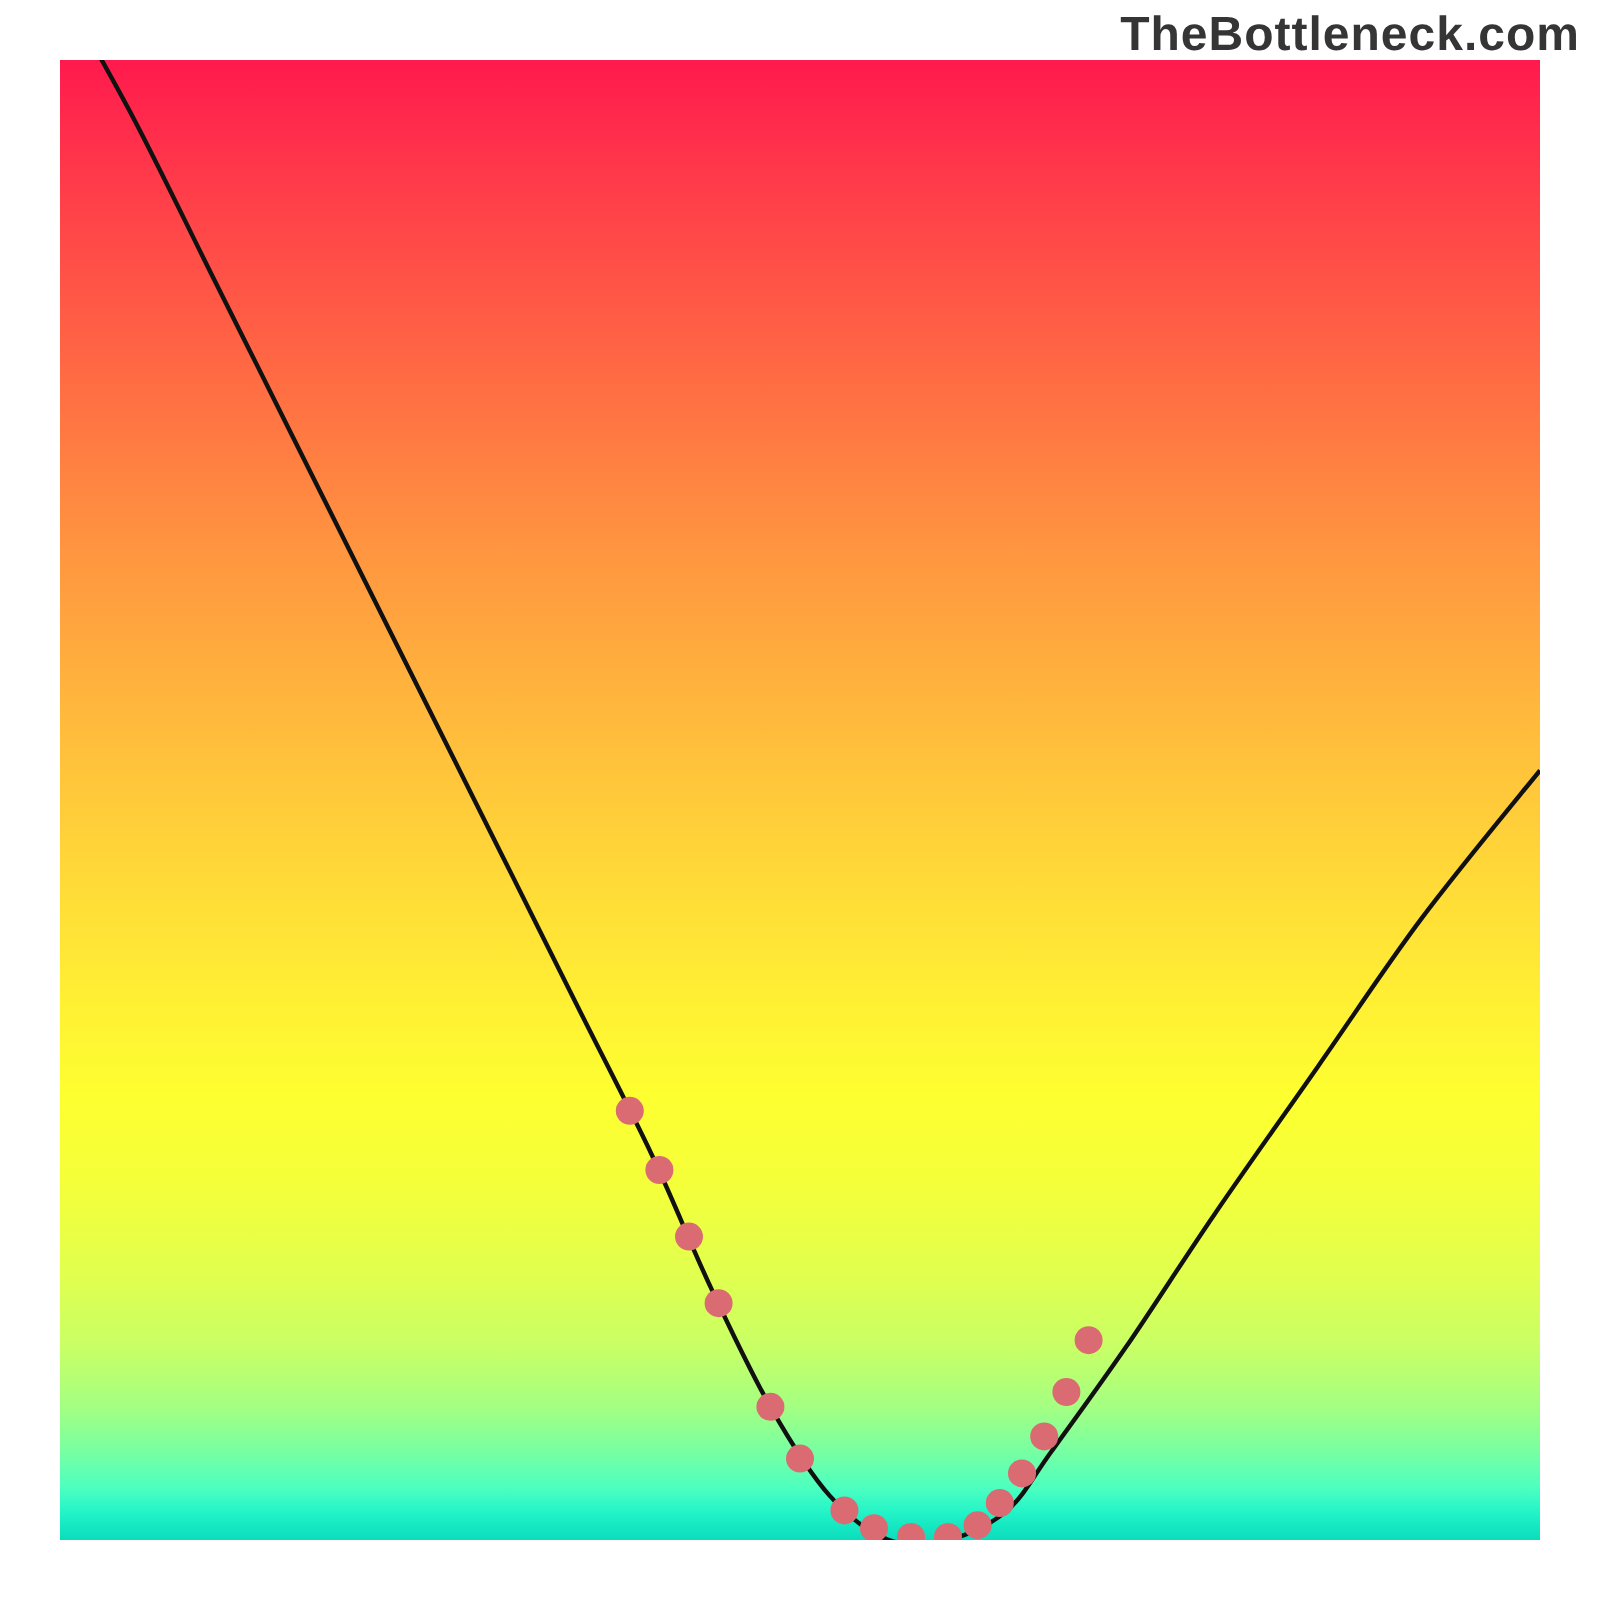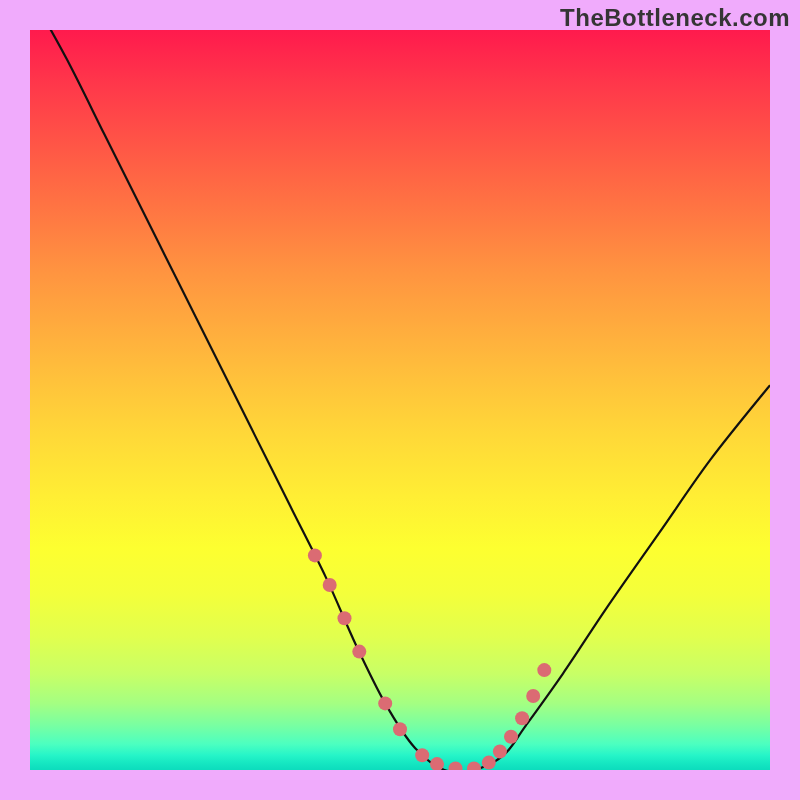--- a/index.html
+++ b/index.html
@@ -8,21 +8,21 @@
     width: 800px;
     height: 800px;
     overflow: hidden;
     background: #000;
     font-family: Arial, Helvetica, sans-serif;
   }
   .frame {
     position: relative;
     width: 800px;
     height: 800px;
-    background: #f0abfc;
+    background: #ffffff;
   }
   .watermark {
     position: absolute;
     top: 4px;
     right: 10px;
     font-size: 24px;
     font-weight: 600;
     color: #353535;
     letter-spacing: 0.5px;
     pointer-events: none;

